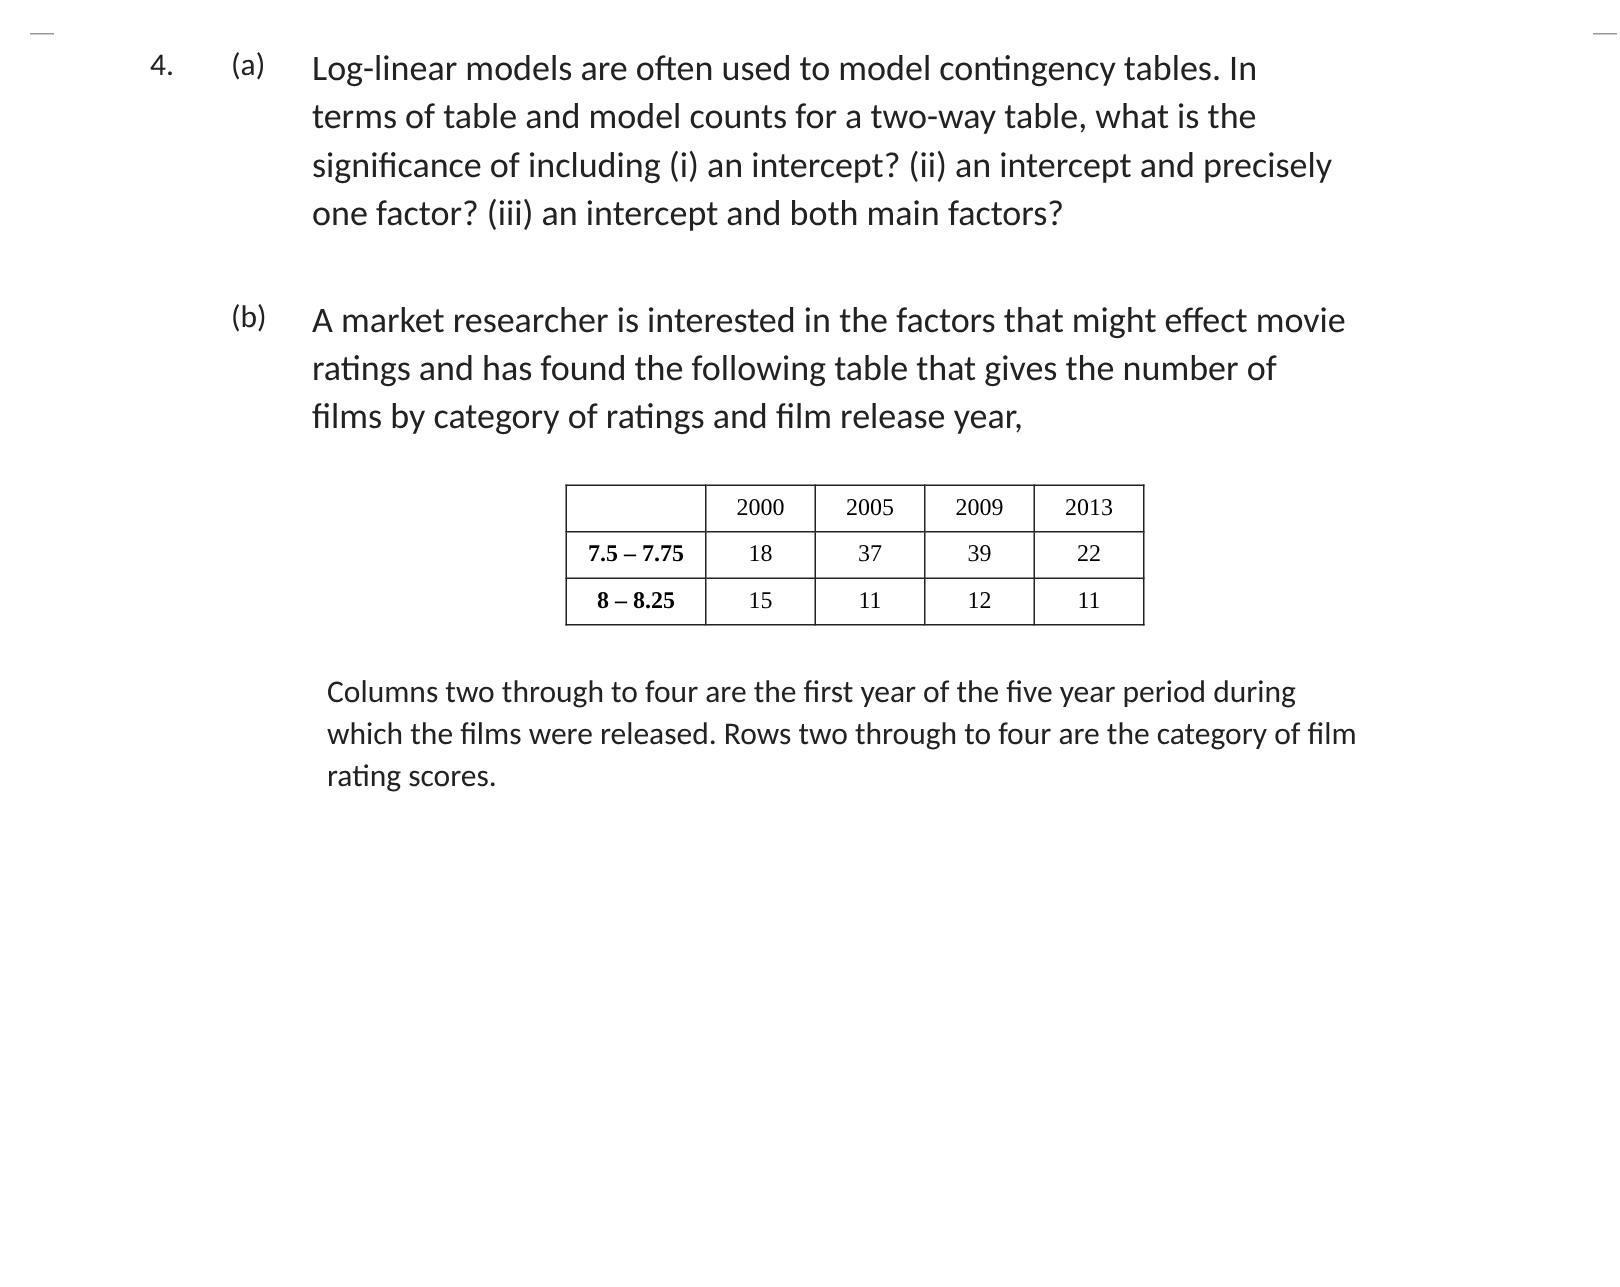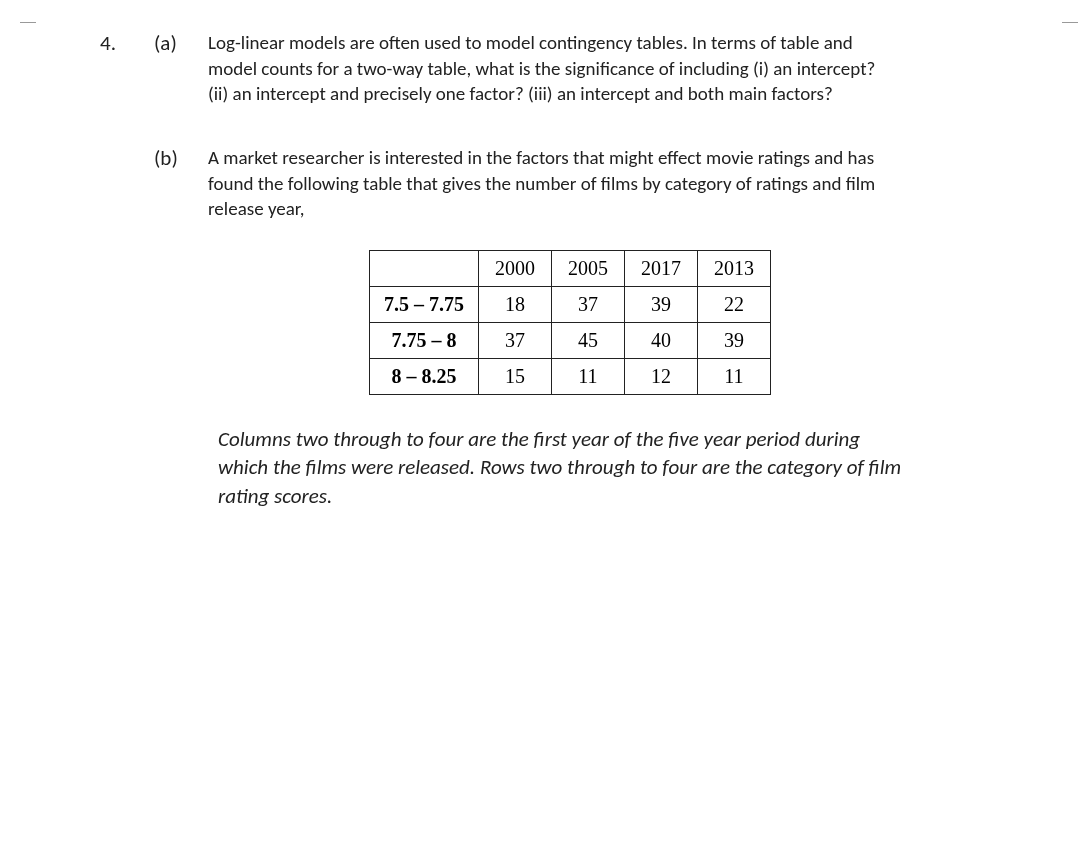--- a/index.html
+++ b/index.html
@@ -49,21 +49,21 @@
       font-size: 21px;
       color: #222;
     }
     .q-letter {
       flex: 0 0 30px;
       font-size: 21px;
       color: #222;
     }
     .q-body {
       flex: 1;
-      font-size: 19px;
+      font-size: 24px;
       color: #222;
       line-height: 1.35;
       max-width: 690px;
     }
     .indent-block {
       padding-left: 100px;
       display: flex;
       gap: 24px;
       margin-bottom: 28px;
     }
@@ -72,21 +72,21 @@
     }
     .table-wrap {
       display: flex;
       justify-content: center;
       padding-left: 100px;
       margin: 6px 0 30px 0;
     }
     table {
       border-collapse: collapse;
       font-family: 'Times New Roman', Times, serif;
-      font-size: 20px;
+      font-size: 16px;
       color: #000;
     }
     td, th {
       border: 1px solid #222;
       padding: 6px 12px;
       text-align: center;
       min-width: 48px;
     }
     th.rowhead {
       font-weight: bold;
@@ -97,21 +97,20 @@
     }
     .para {
       font-size: 21px;
       color: #222;
       line-height: 1.35;
       max-width: 690px;
     }
     .para-block {
       padding-left: 218px;
       margin-bottom: 28px;
-      font-style: italic;
     }
   </style>
 </head>
 <body>
 
 <div class="page">
 
   <div class="corner corner-tl"></div>
   <div class="corner corner-tr"></div>
 
@@ -127,36 +126,29 @@
     <div class="q-body">A market researcher is interested in the factors that might effect movie ratings and has found the following table that gives the number of films by category of ratings and film release year,</div>
   </div>
 
   <div class="table-wrap">
     <table>
       <tbody>
           <tr>
         <td class="empty-hdr"></td>
         <td>2000</td>
         <td>2005</td>
-        <td>2017</td>
+        <td>2009</td>
         <td>2013</td>
       </tr>
       <tr>
         <th class="rowhead">7.5 – 7.75</th>
         <td>18</td>
         <td>37</td>
         <td>39</td>
         <td>22</td>
-      </tr>
-      <tr>
-        <th class="rowhead">7.75 – 8</th>
-        <td>37</td>
-        <td>45</td>
-        <td>40</td>
-        <td>39</td>
       </tr>
       <tr>
         <th class="rowhead">8 – 8.25</th>
         <td>15</td>
         <td>11</td>
         <td>12</td>
         <td>11</td>
       </tr>
     </tbody>
       </table>

